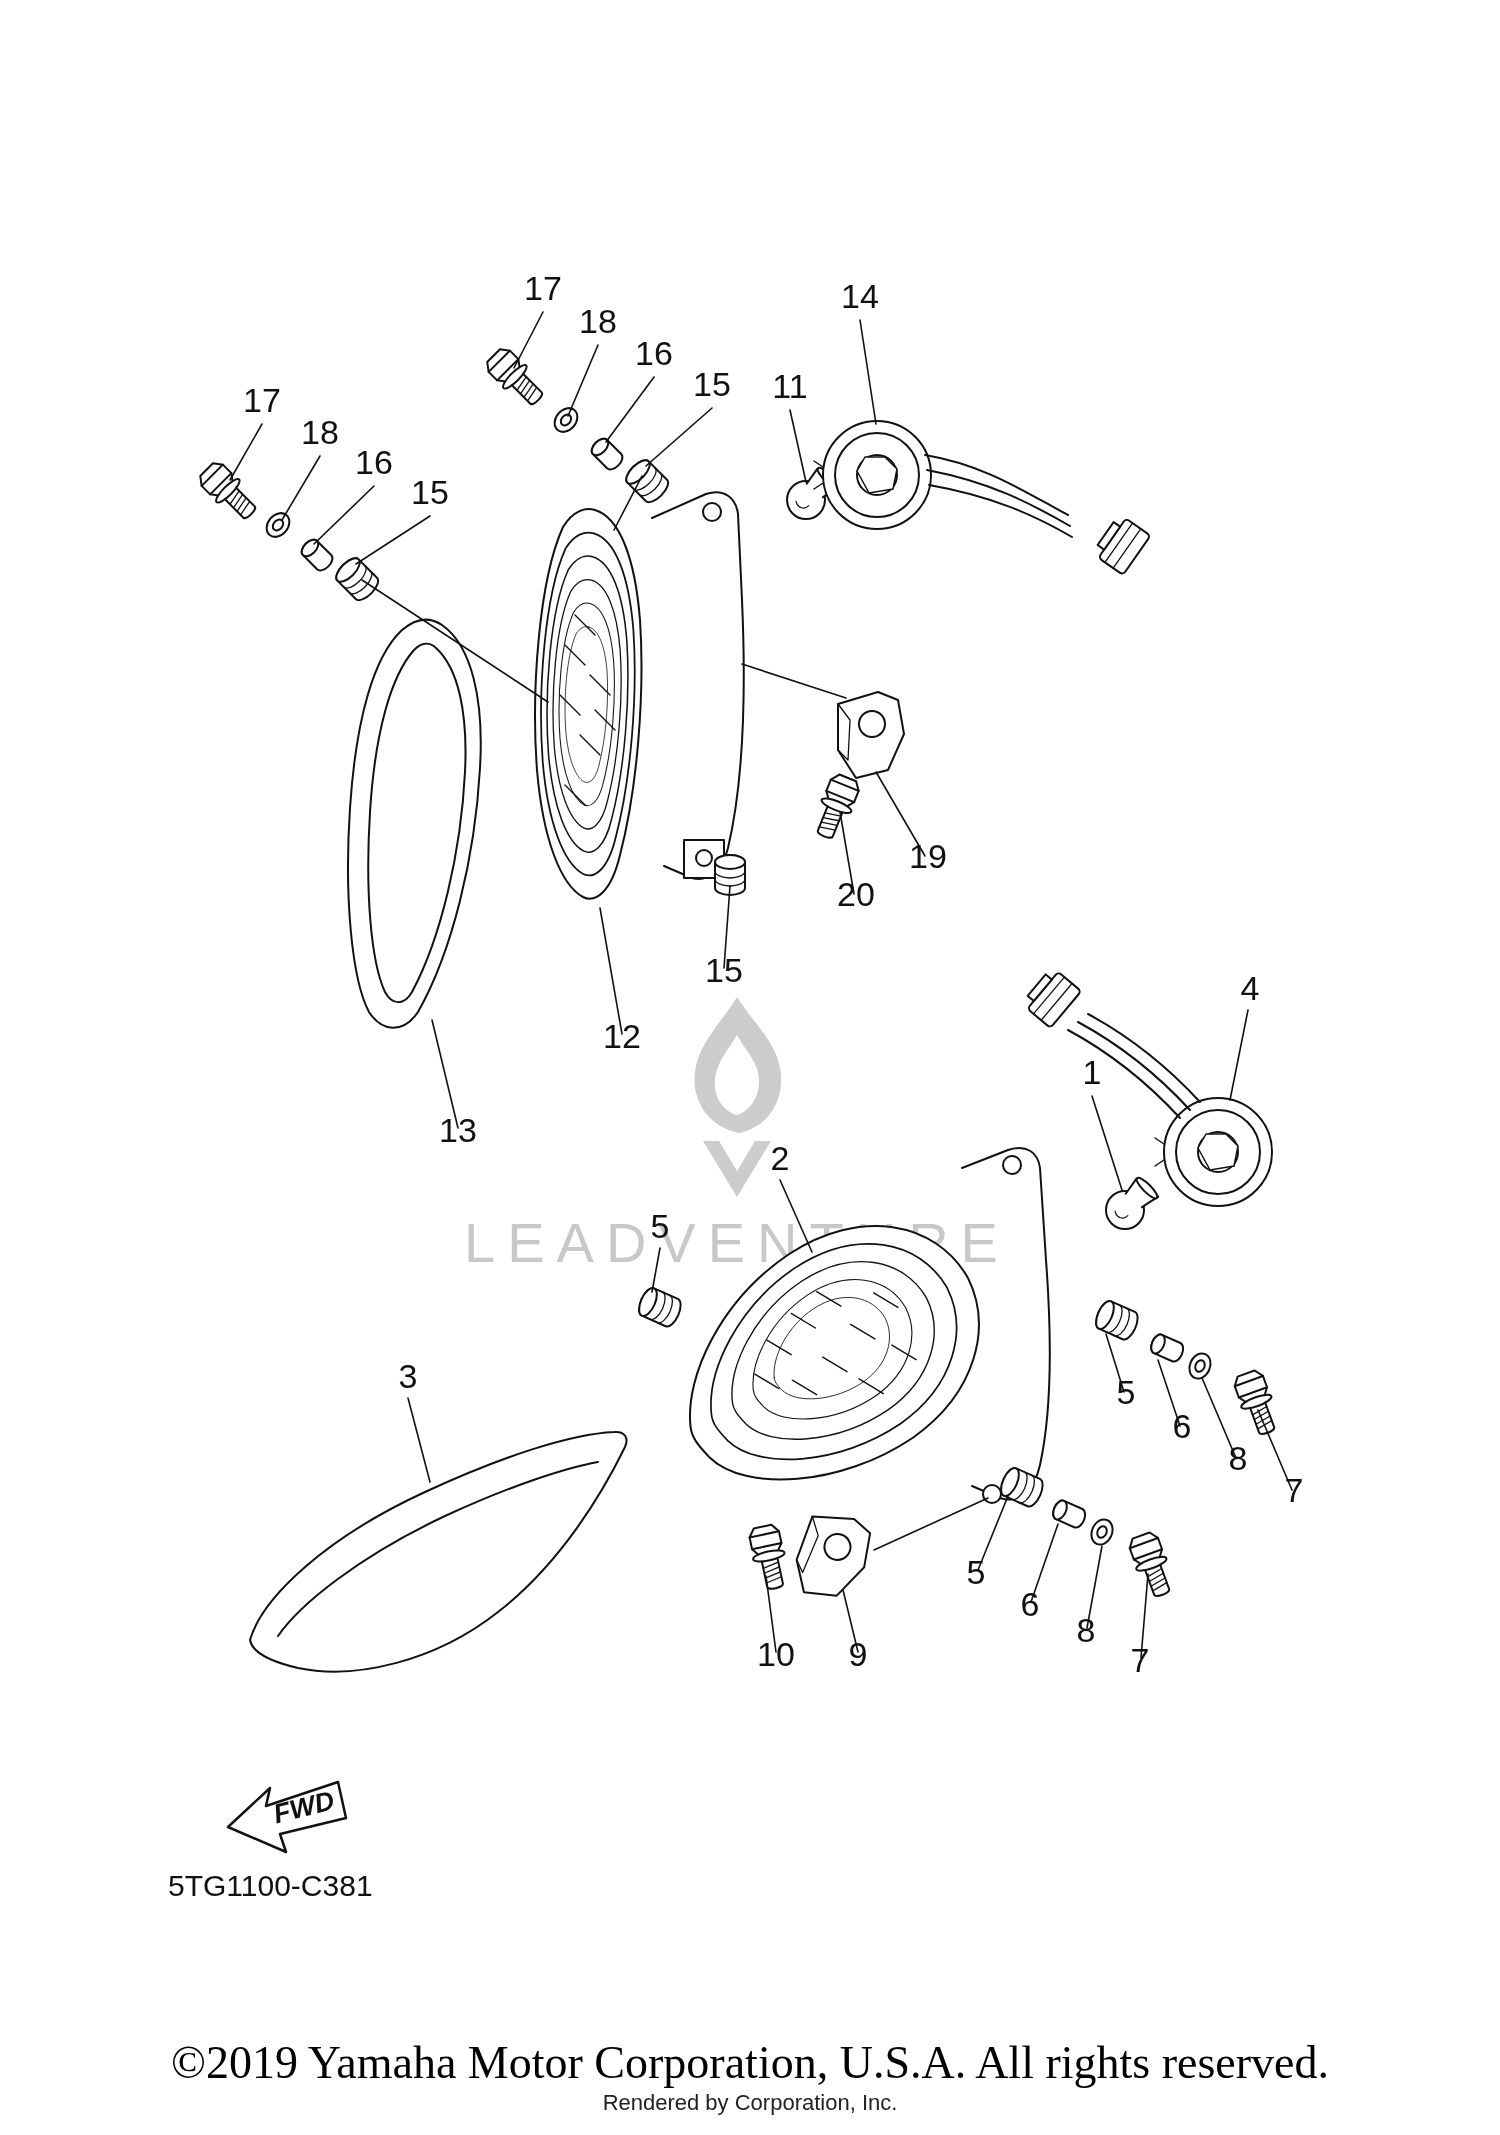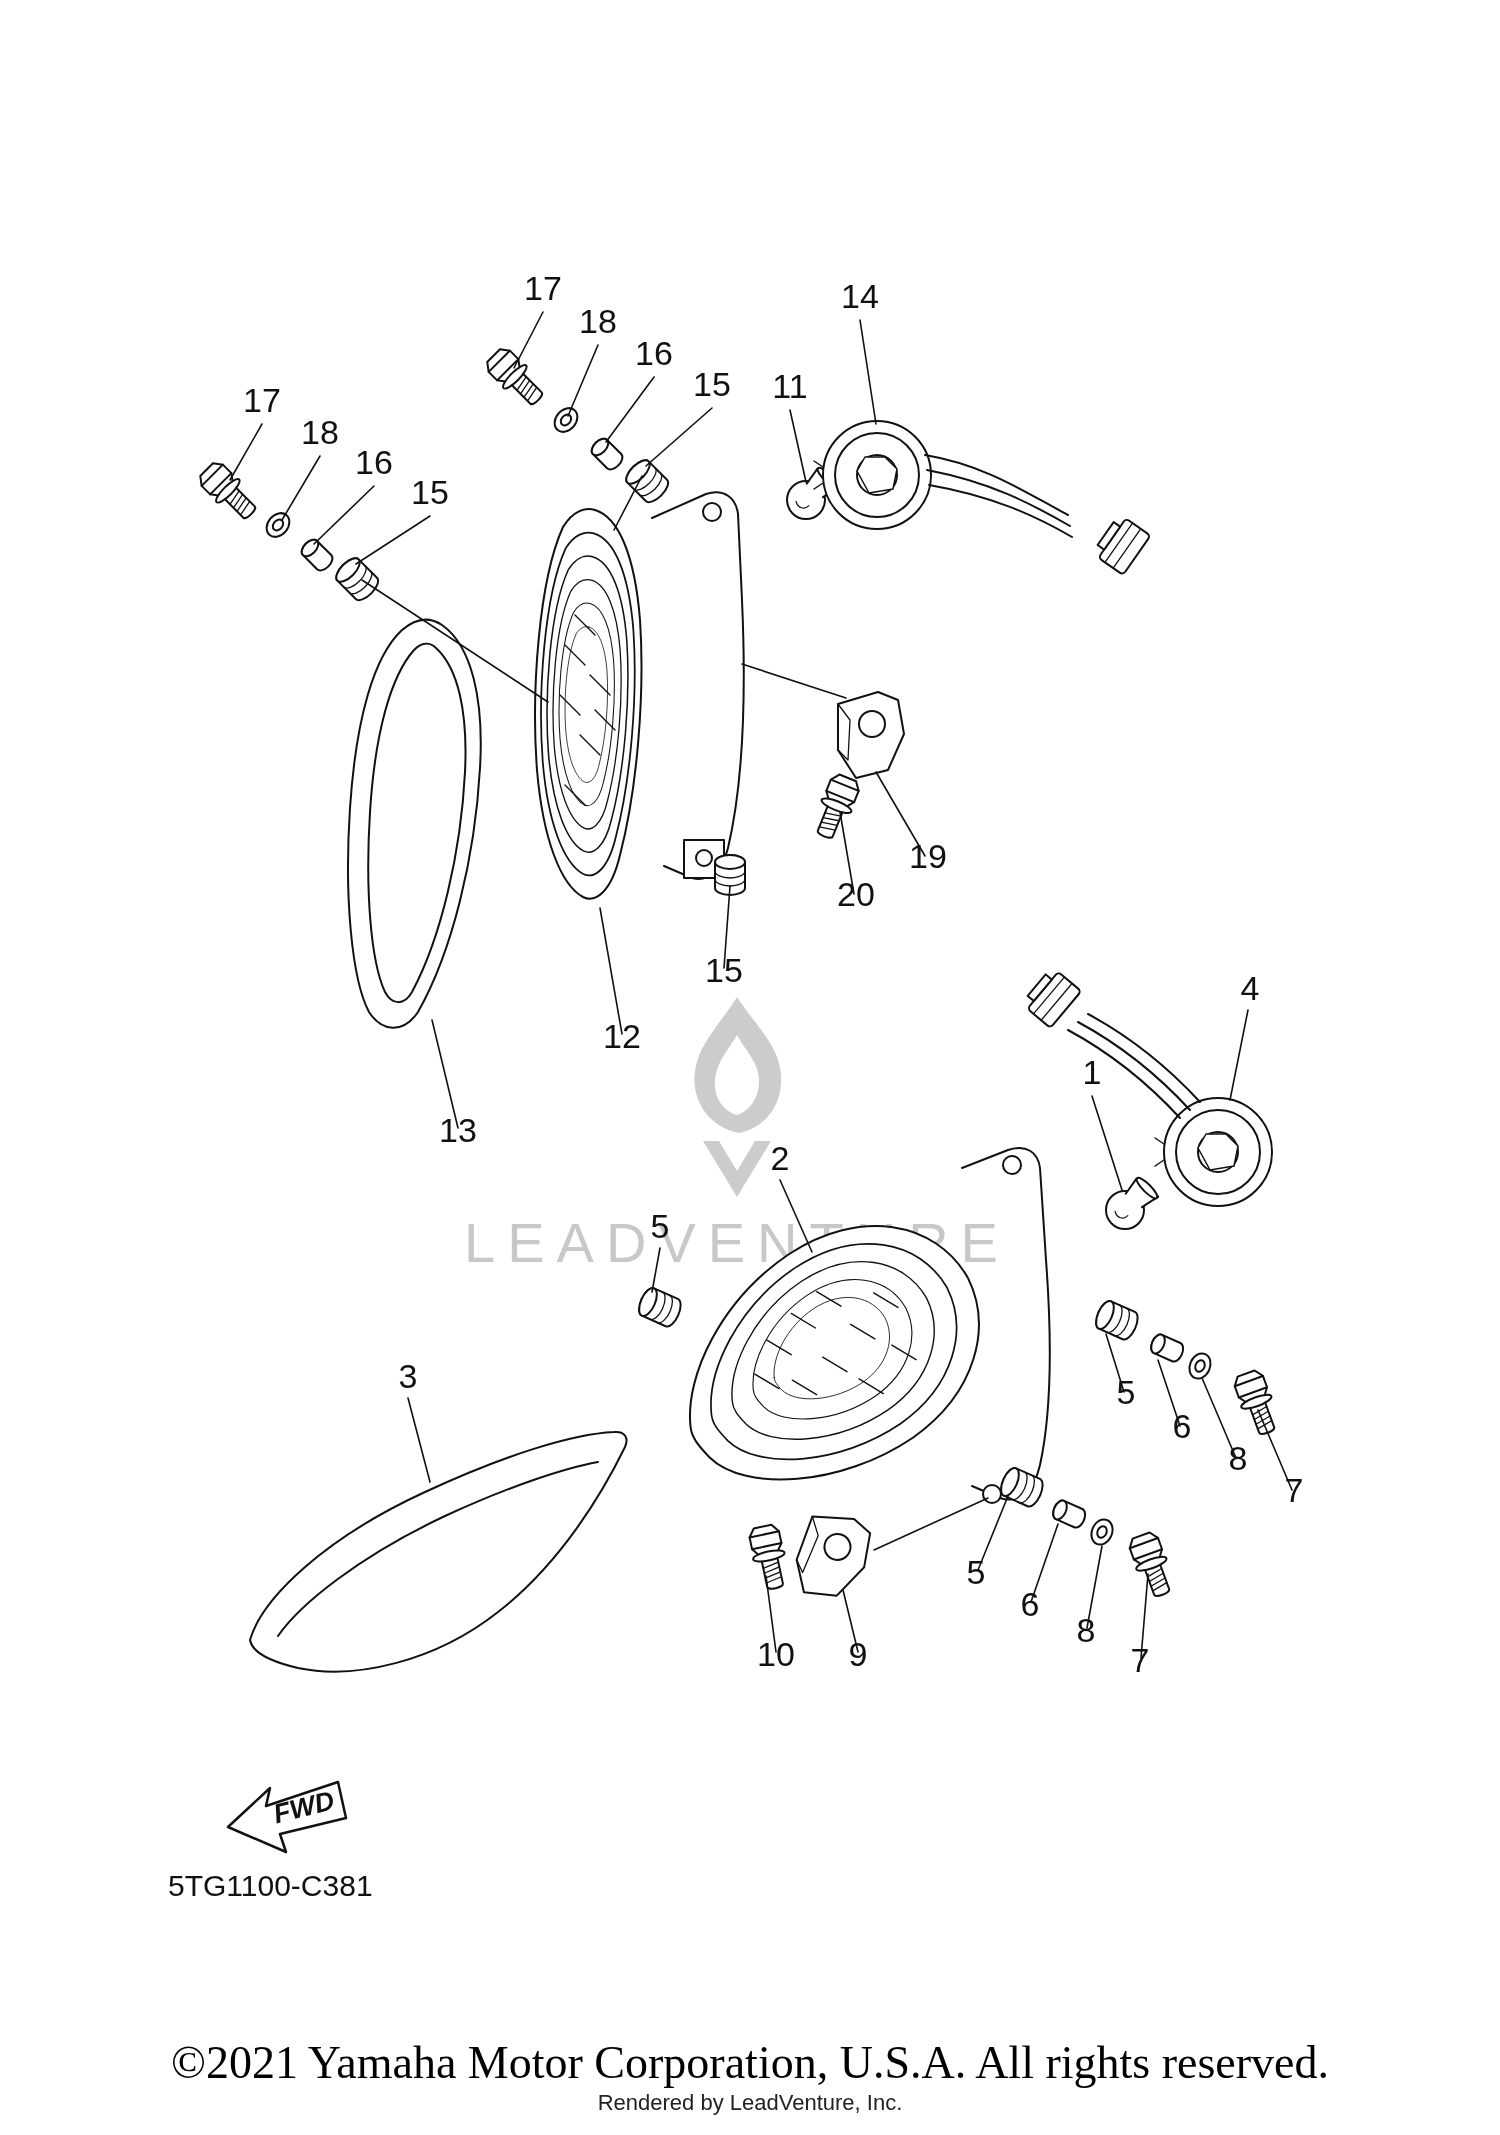--- a/index.html
+++ b/index.html
@@ -266,16 +266,16 @@
     <text class="callout-text" x="1030" y="1616" text-anchor="middle">6</text>
     <text class="callout-text" x="1086" y="1642" text-anchor="middle">8</text>
     <text class="callout-text" x="1140" y="1672" text-anchor="middle">7</text>
     <text class="callout-text" x="776" y="1666" text-anchor="middle">10</text>
     <text class="callout-text" x="858" y="1666" text-anchor="middle">9</text>
   </g>
 
   <text class="code-text" x="168" y="1896">5TG1100-C381</text>
 </svg>
 
-<div class="copyright">©2021 Yamaha Motor Corporation, U.S.A. All rights reserved.</div>
-<div class="rendered-by">Rendered by LeadVenture, Inc.</div>
+<div class="copyright">©2019 Yamaha Motor Corporation, U.S.A. All rights reserved.</div>
+<div class="rendered-by">Rendered by Corporation, Inc.</div>
 
 </div>
 
 </body></html>

